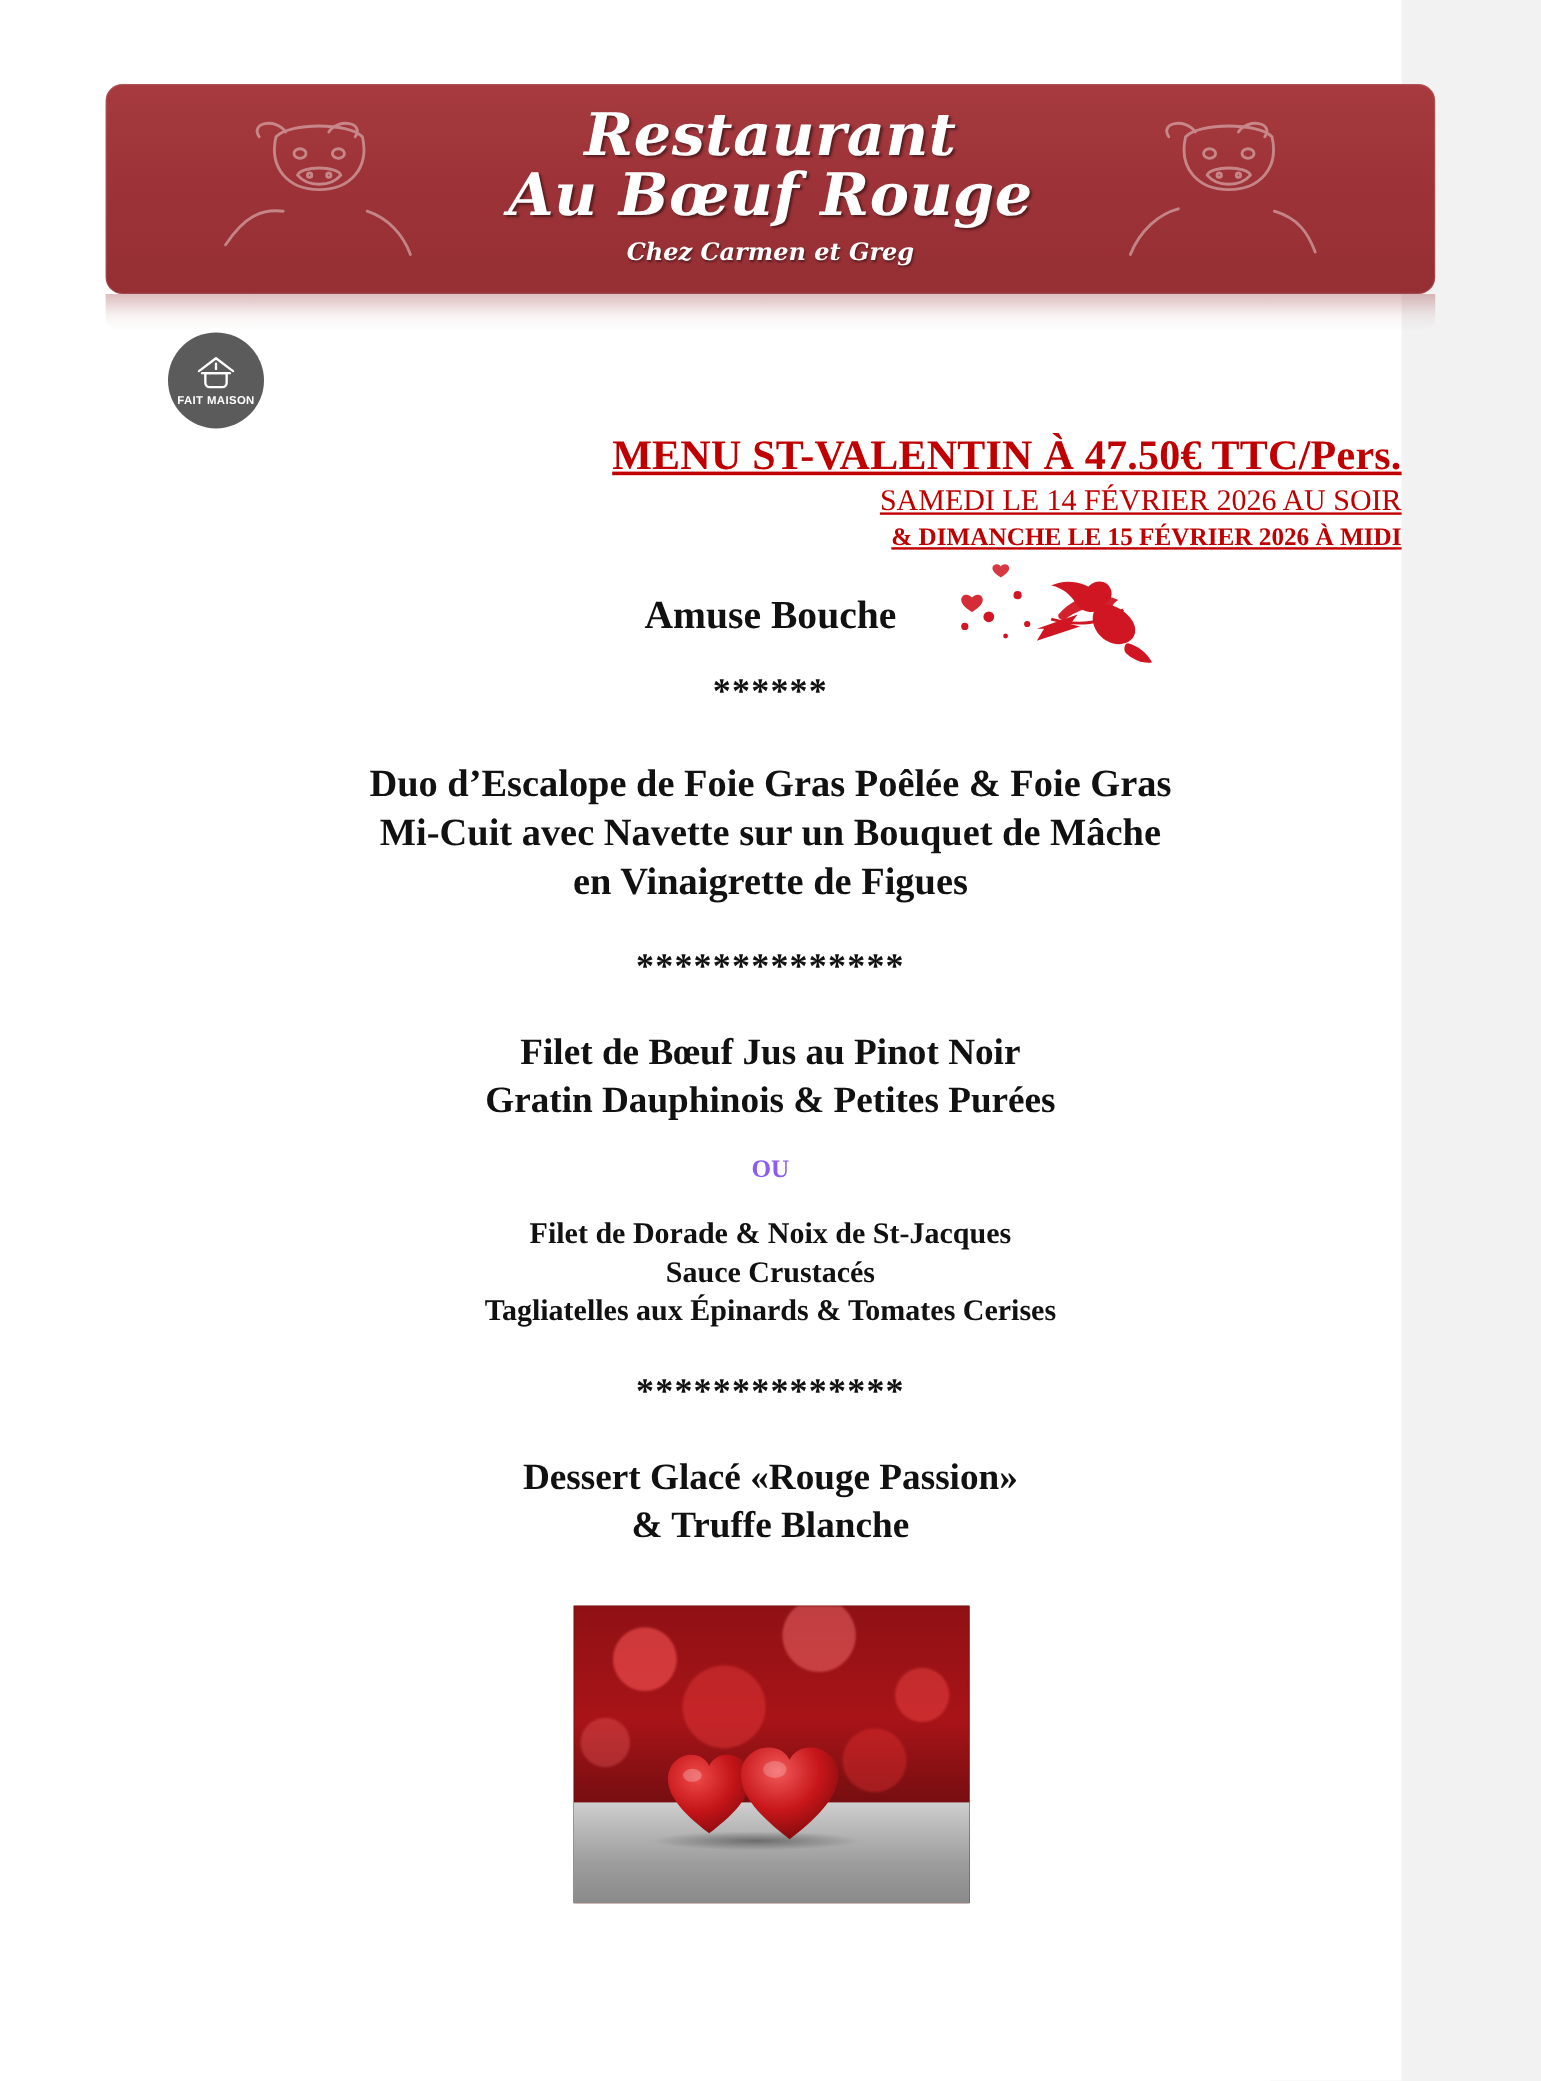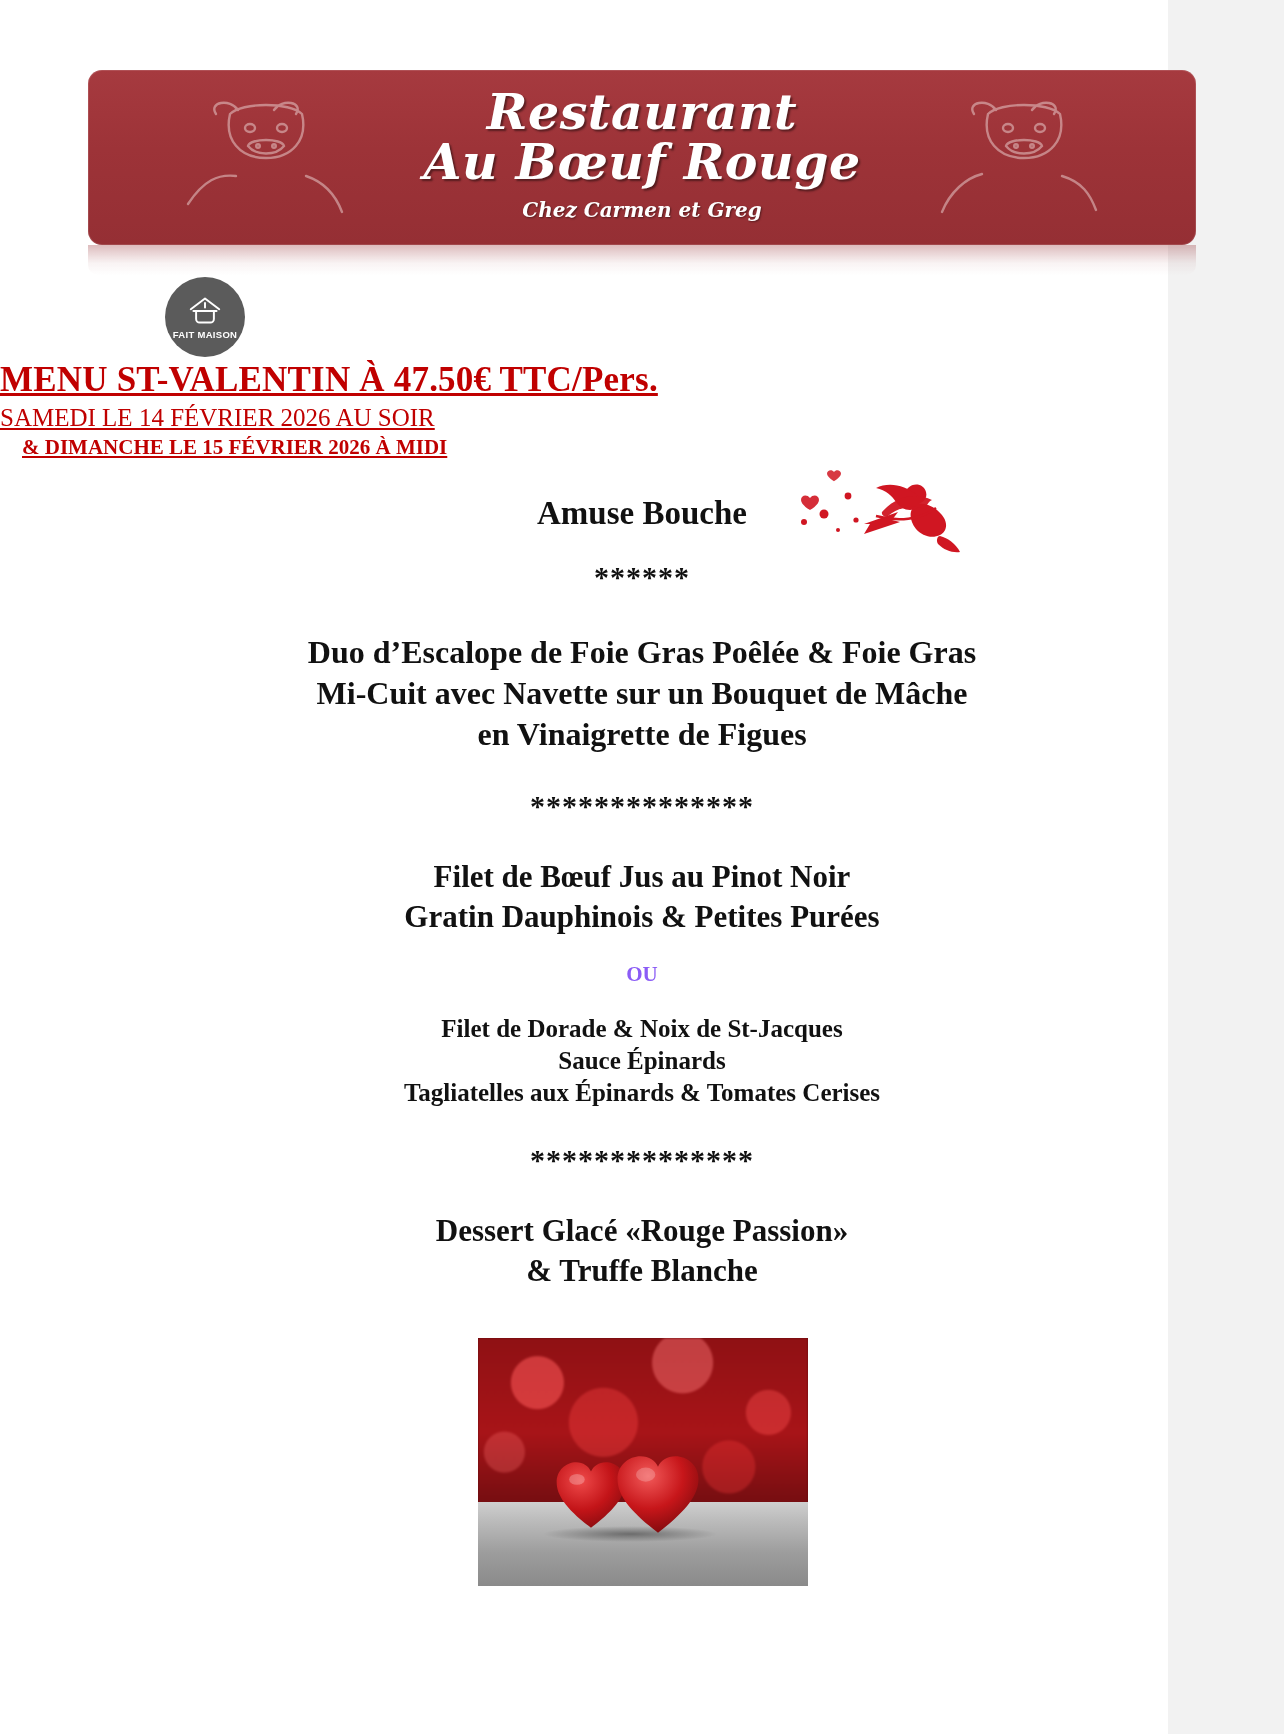--- a/index.html
+++ b/index.html
@@ -84,21 +84,21 @@
     width: 170px;
     height: 150px;
     opacity: 0.55;
   }
   .cow.left { left: 90px; }
   .cow.right { right: 90px; }
 
   
   .badge {
     position: absolute;
-    left: 165px;
+    left: 140px;
     top: 277px;
     width: 80px;
     height: 80px;
     border-radius: 50%;
     background: #5b5b5b;
     color: #ffffff;
     display: flex;
     flex-direction: column;
     align-items: center;
     justify-content: center;
@@ -111,21 +111,21 @@
     letter-spacing: 0.3px;
     margin-top: 2px;
   }
 
   
   .menu-head {
     position: absolute;
     left: 0;
     right: 0;
     top: 360px;
-    text-align: left;
+    text-align: right;
     color: #c00000;
   }
   .menu-head .h1 {
     font-family: "Liberation Serif", serif;
     font-weight: bold;
     font-size: 35px;
     text-decoration: underline;
     letter-spacing: 0.2px;
   }
   .menu-head .h2 {
@@ -358,21 +358,21 @@
       <div>Filet de Bœuf Jus au Pinot Noir</div>
       <div>Gratin Dauphinois &amp; Petites Purées</div>
     </div>
 
     <div class="gap-c"></div>
     <div class="ou">OU</div>
     <div class="gap-c"></div>
 
     <div class="course c4">
       <div>Filet de Dorade &amp; Noix de St-Jacques</div>
-      <div>Sauce Épinards</div>
+      <div>Sauce Crustacés</div>
       <div>Tagliatelles aux Épinards &amp; Tomates Cerises</div>
     </div>
 
     <div class="gap-b"></div>
     <div class="sep">**************</div>
     <div class="gap-b"></div>
 
     <div class="course c5">
       <div>Dessert Glacé «Rouge Passion»</div>
       <div>&amp; Truffe Blanche</div>

